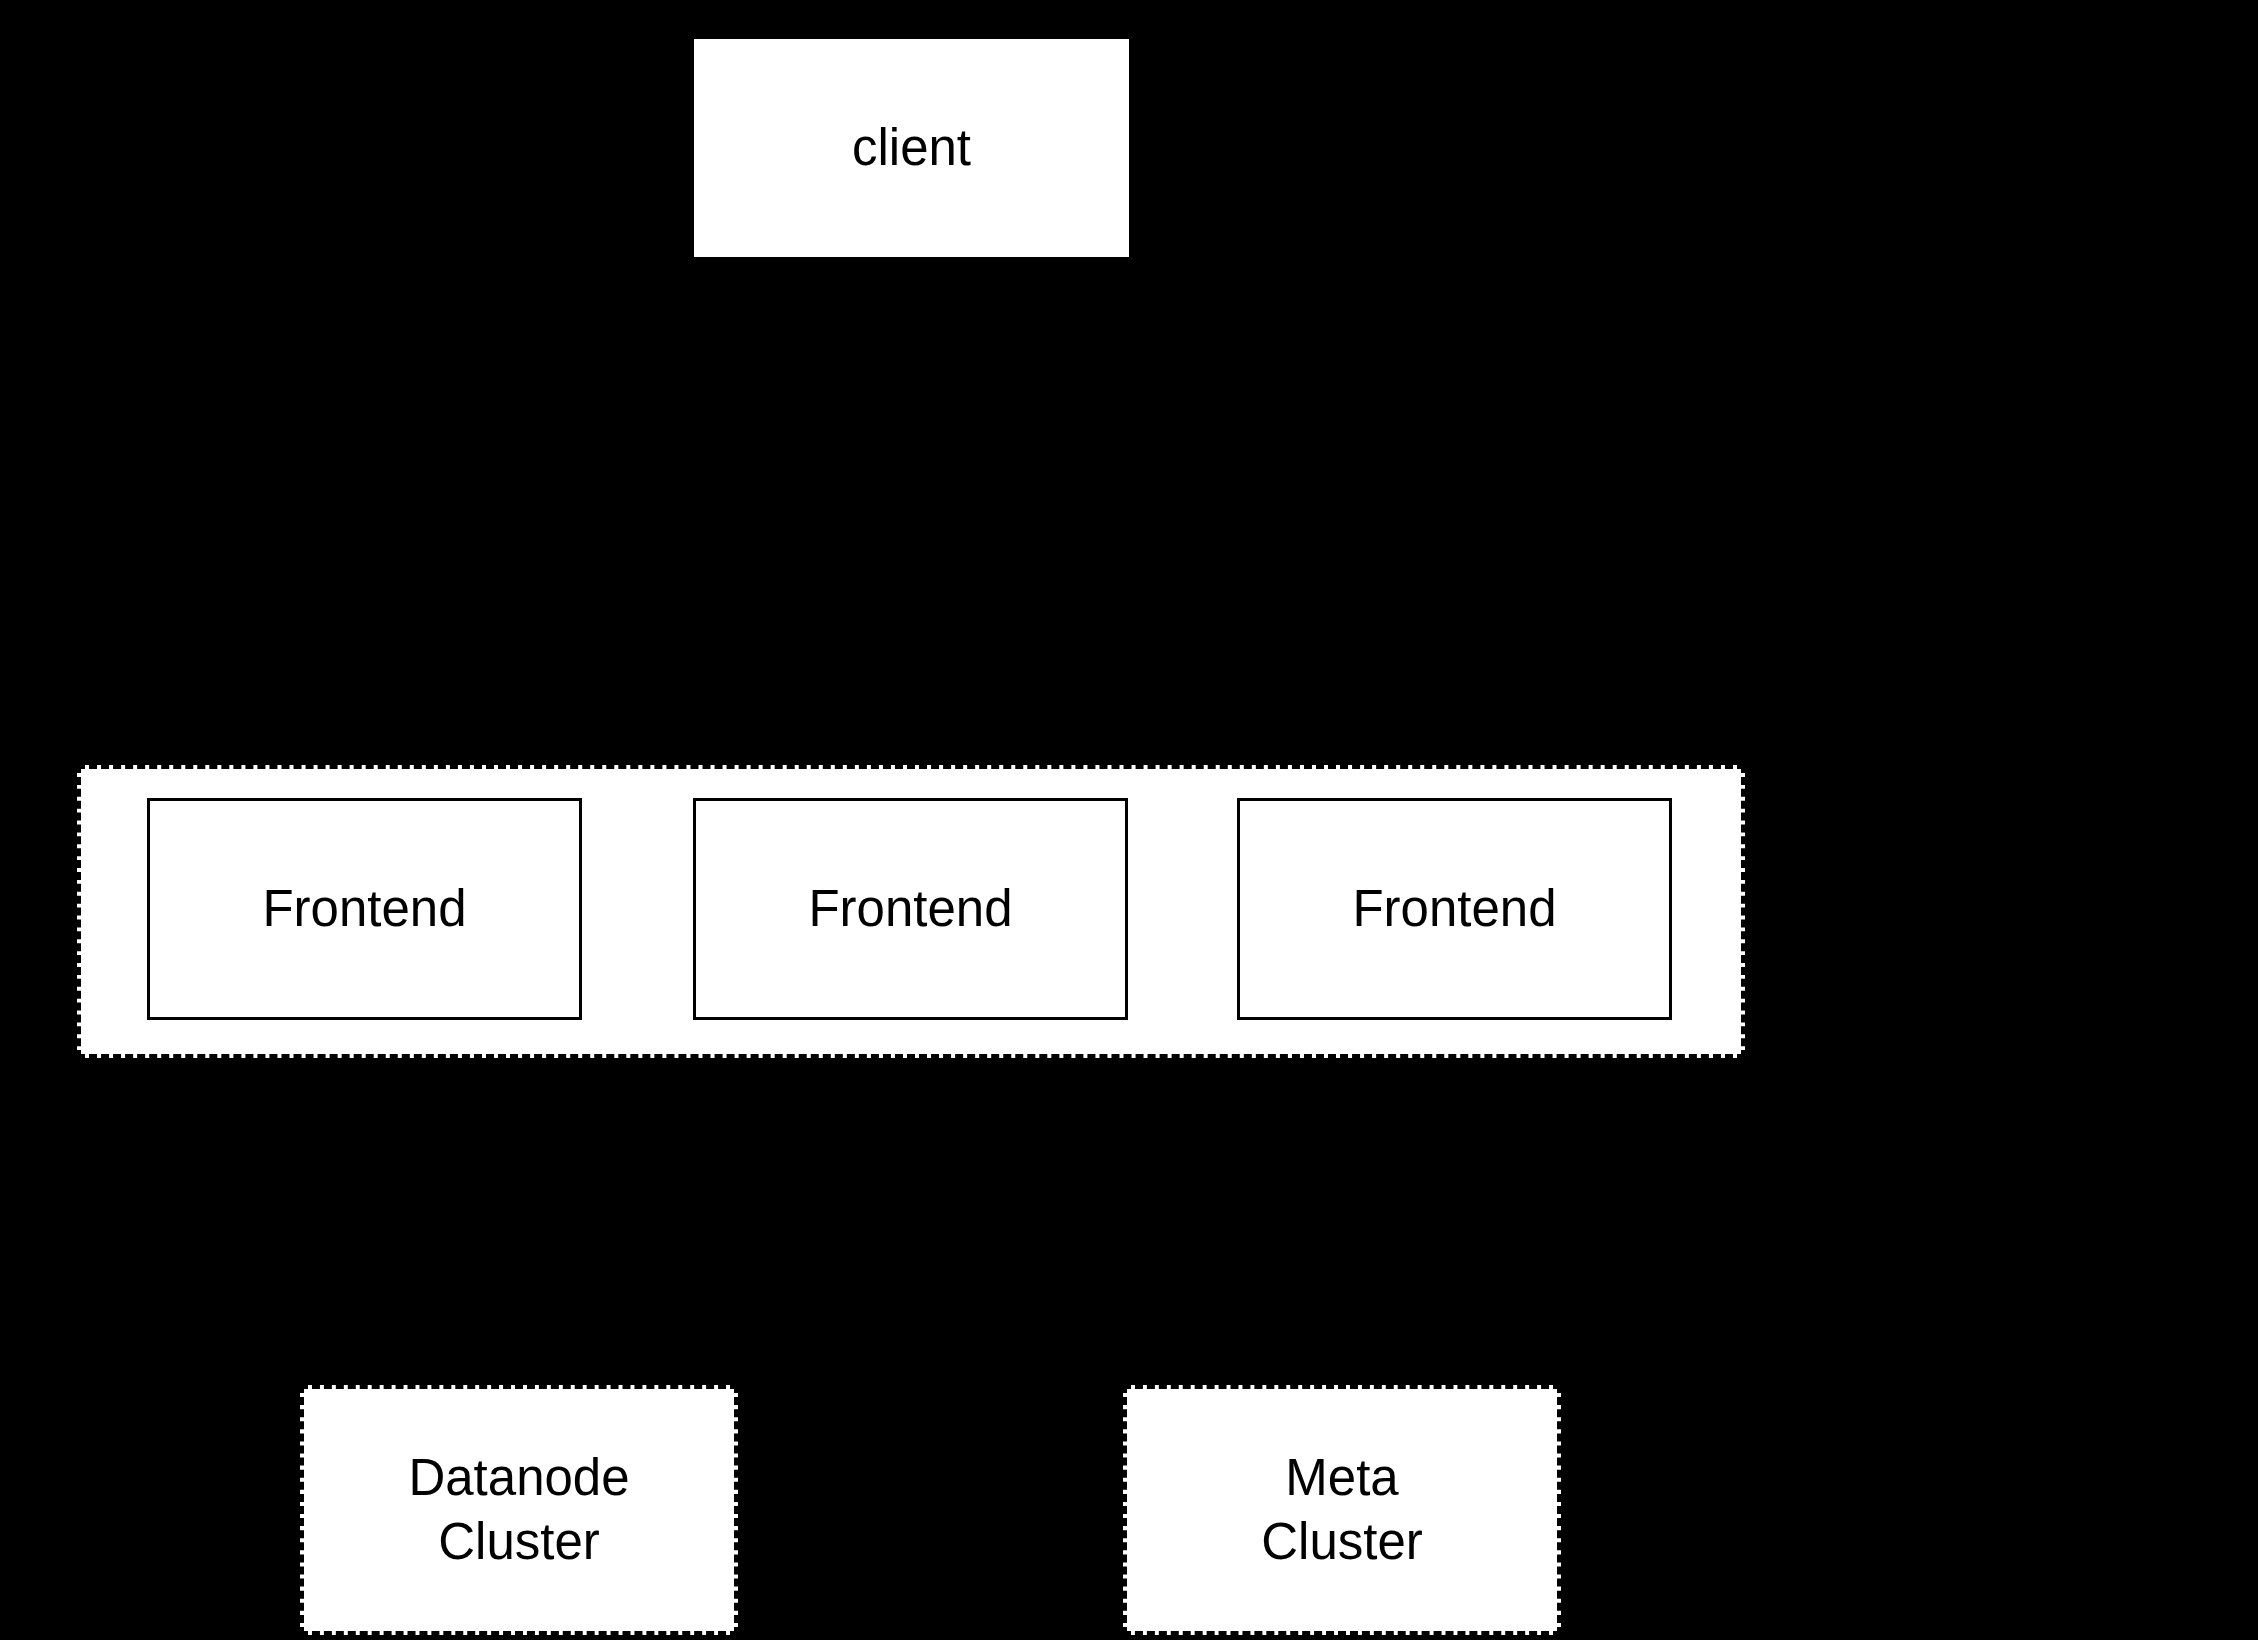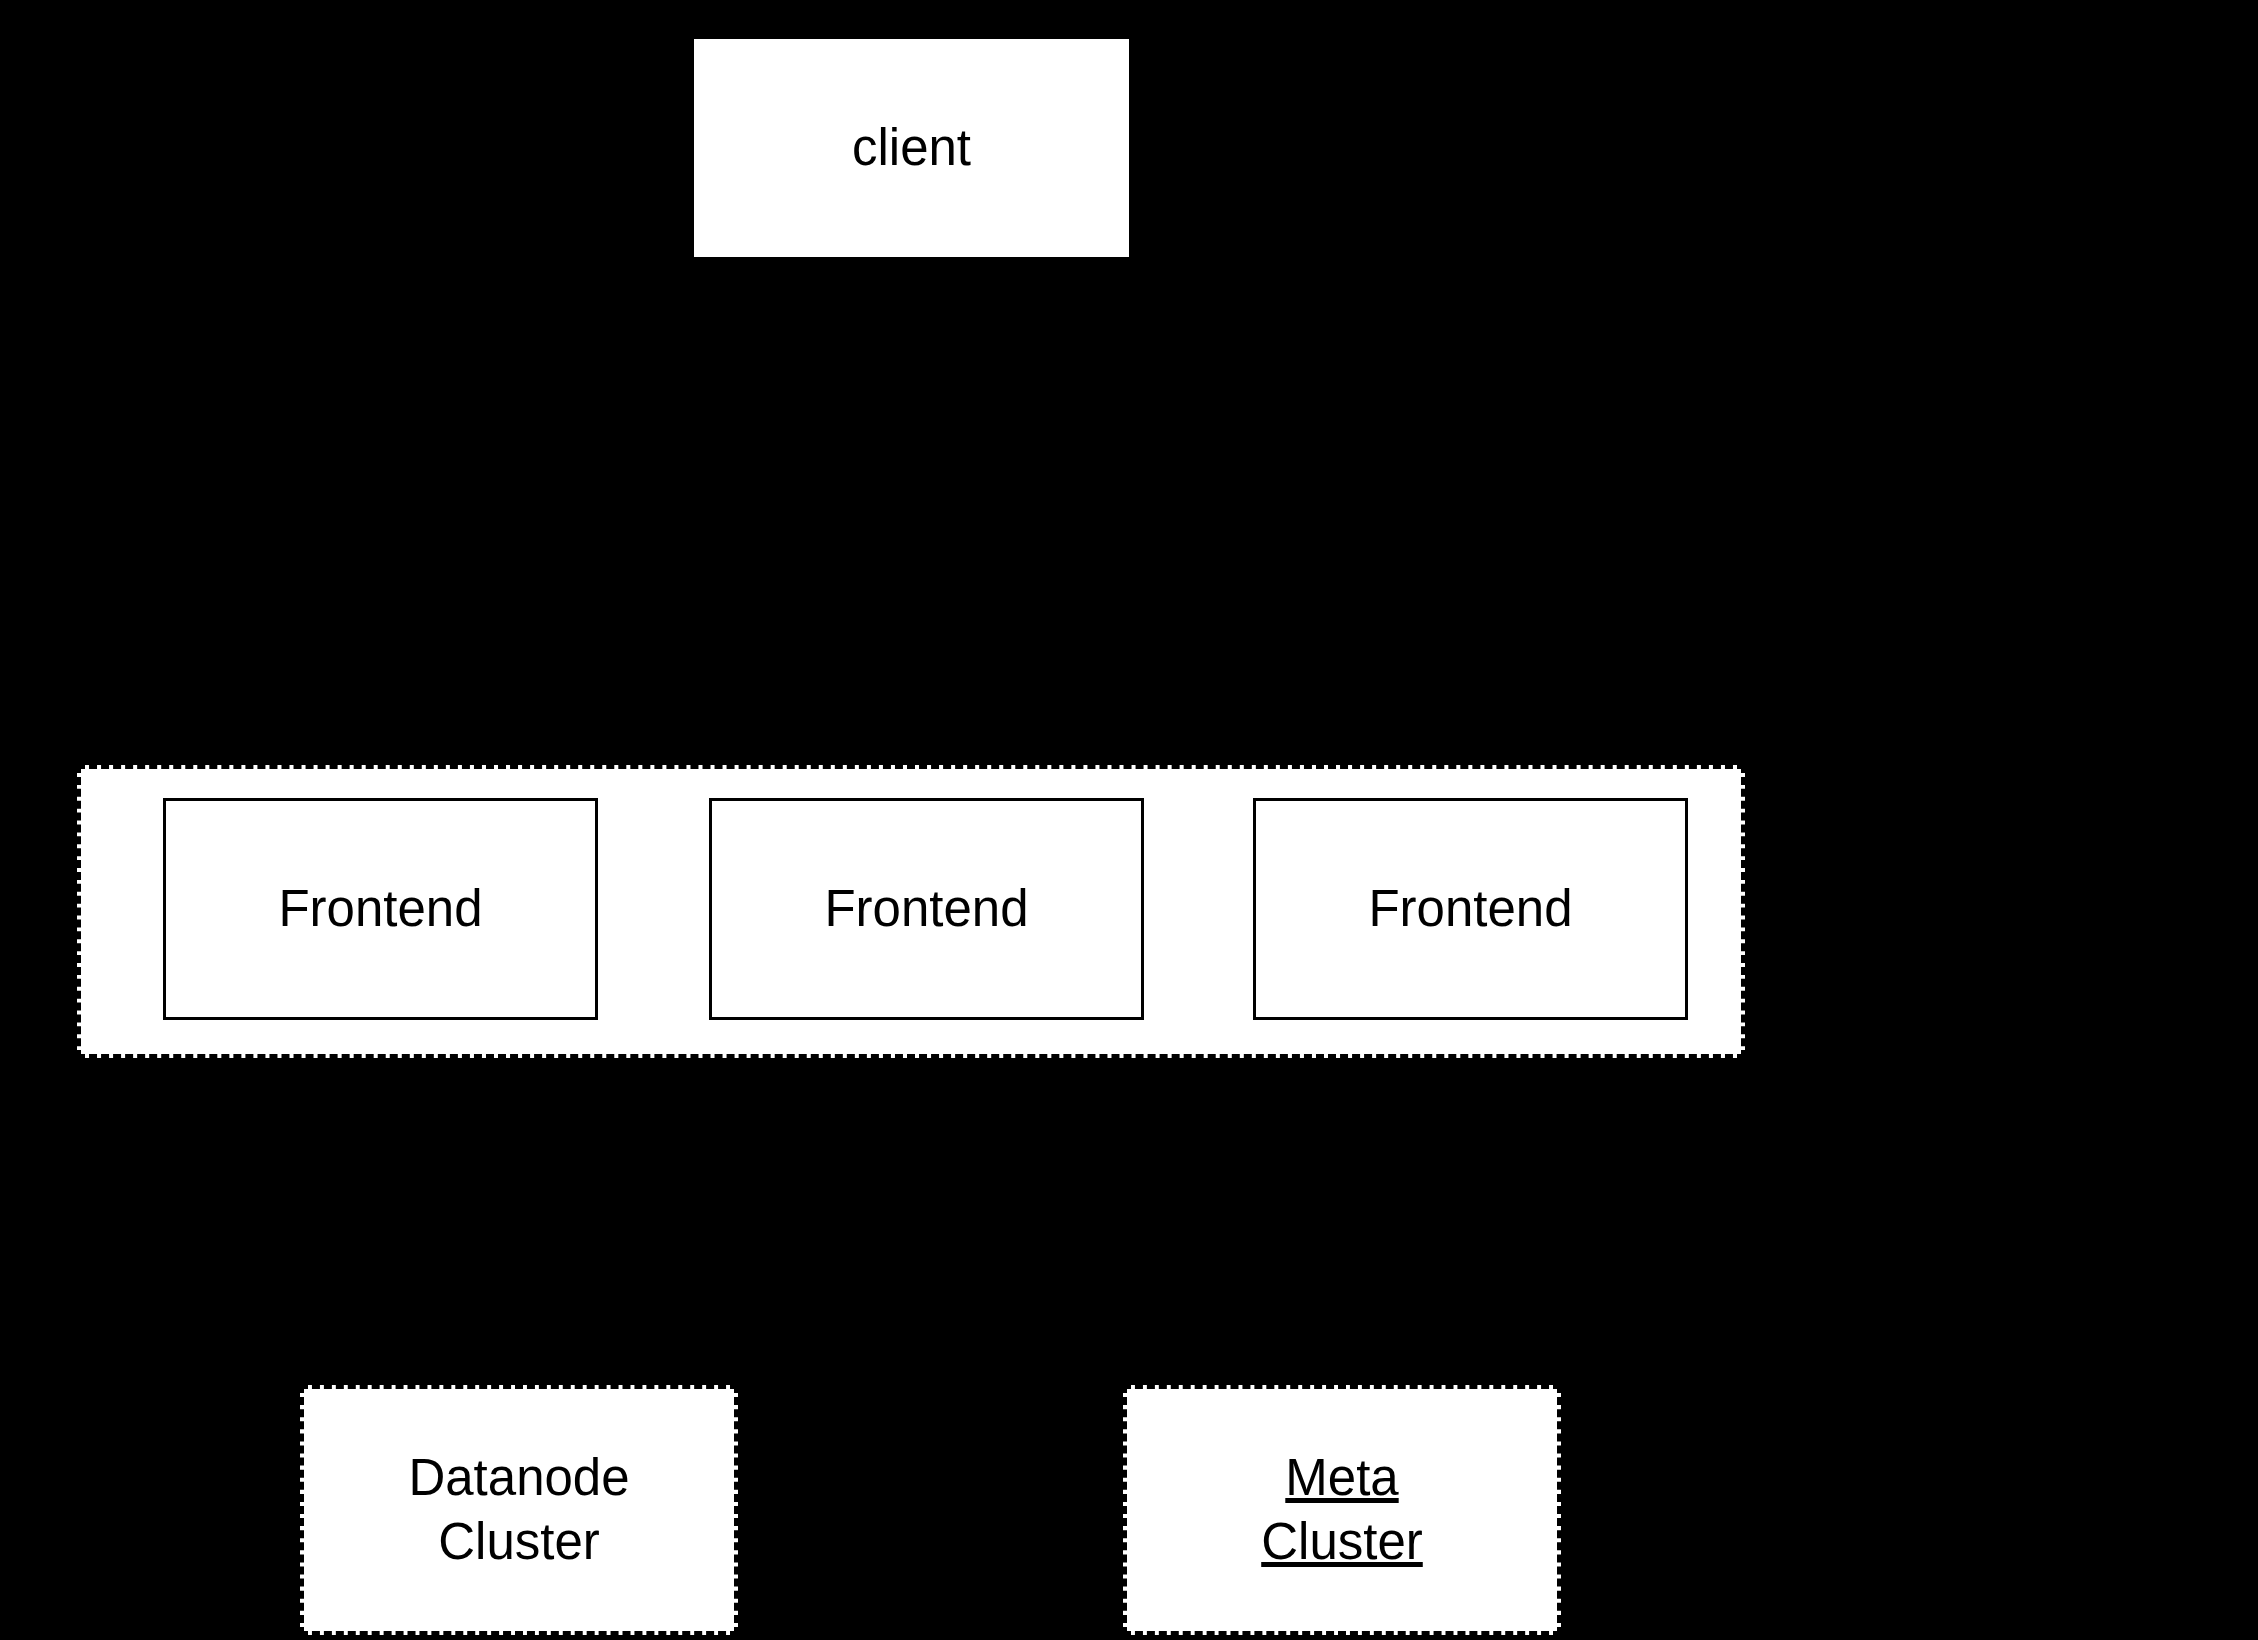--- a/index.html
+++ b/index.html
@@ -53,34 +53,33 @@
     height: 293px;
     background: #ffffff;
     border: 4.5px dashed #000000;
   }
   
   .node-frontend {
     width: 435px;
     height: 222px;
     border: 3.6px solid #000000;
     top: 29px;
-    margin-left: 16px;
   }
   .node-frontend-1 { left: 66px; }
   .node-frontend-2 { left: 612px; }
   .node-frontend-3 { left: 1156px; }
   
   .node-cluster {
     width: 438px;
     height: 250px;
     border: 4.5px dashed #000000;
     top: 1385px;
   }
   .node-datanode { left: 300px; }
-  .node-meta { left: 1123px; text-decoration: underline; }
+  .node-meta { left: 1123px; }
   .label-line { display: block; }
 </style>
 </head>
 <body>
 
 <div class="canvas">
 
   <div class="node node-client">
     <span class="label-line">client</span>
   </div>

